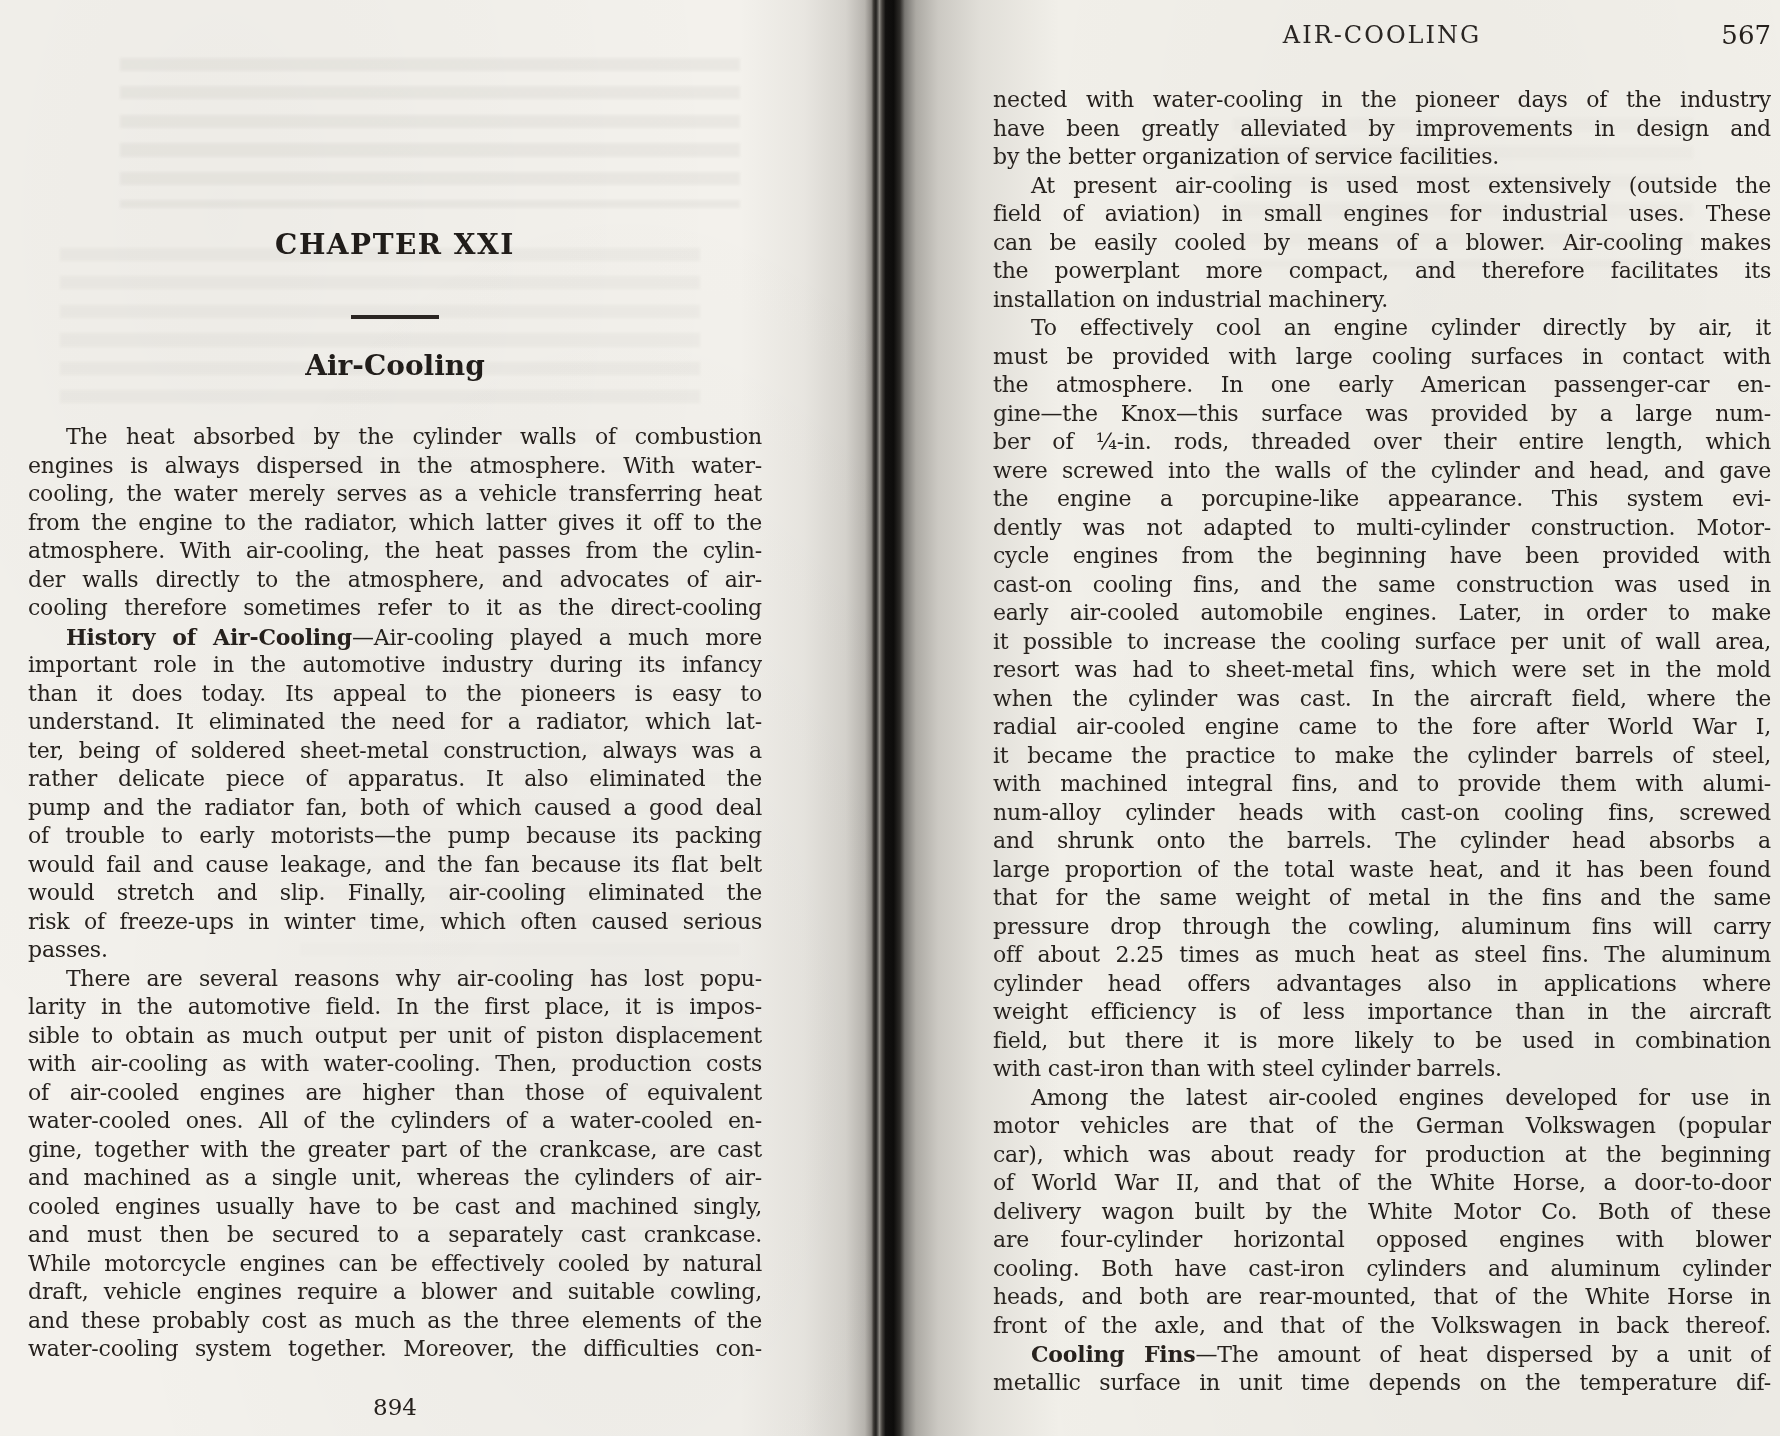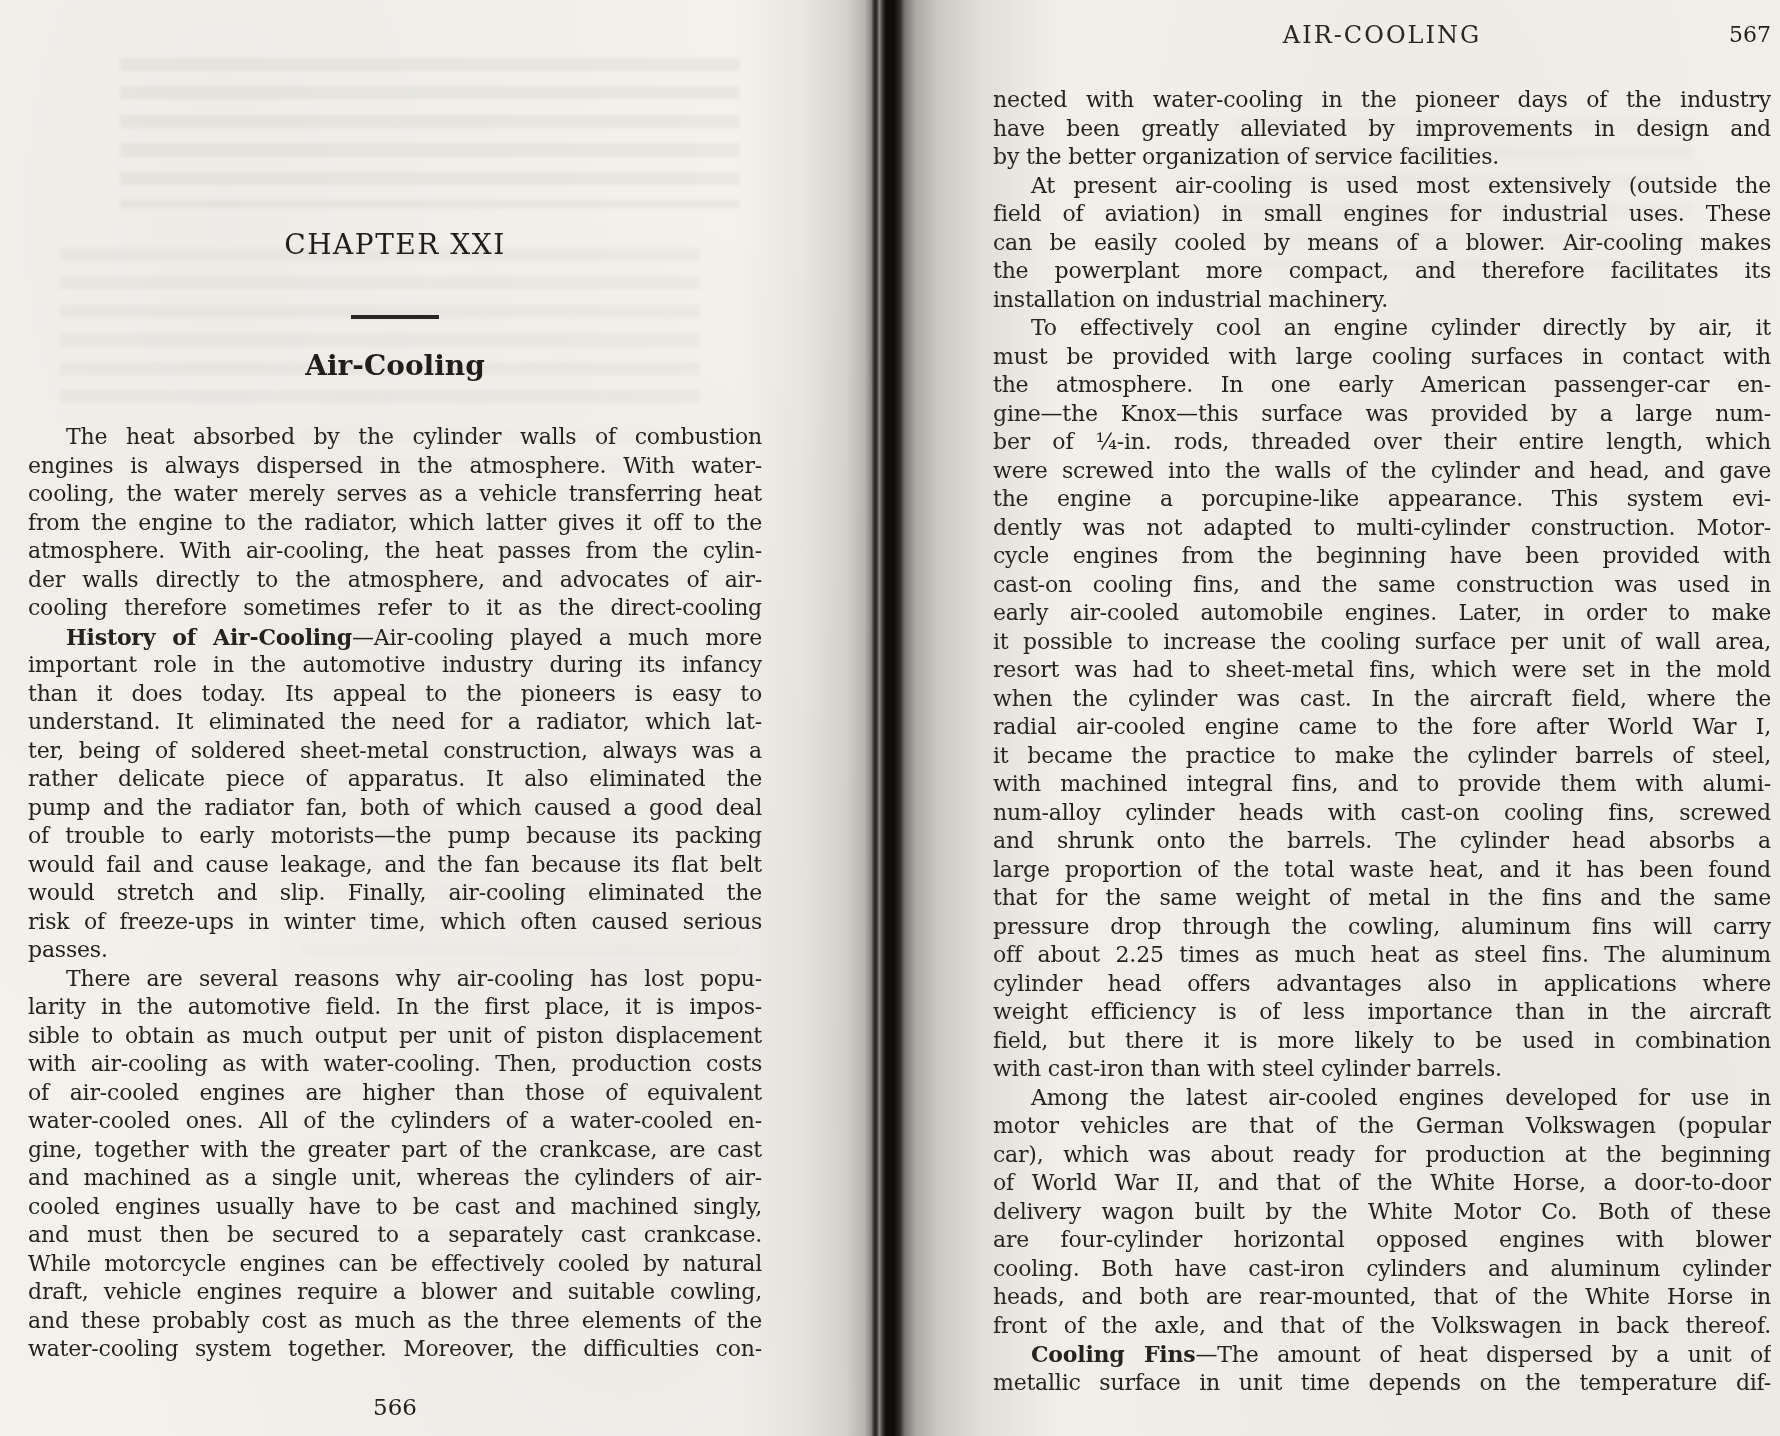--- a/index.html
+++ b/index.html
@@ -56,21 +56,21 @@
   }
   .ghost-a{top:58px;left:120px;width:620px;height:150px;opacity:.7;}
   .ghost-b{top:248px;left:60px;width:640px;height:170px;opacity:.5;}
   .ghost-c{top:430px;left:300px;width:440px;height:880px;opacity:.16;}
   .ghost-d{top:118px;left:340px;width:460px;height:150px;opacity:.3;}
 
   .content{position:absolute;z-index:1;}
 
   .chapter-heading{
     top:228px;left:28px;width:734px;text-align:center;
-    font-size:28px;font-weight:normal;letter-spacing:1.5px;color:#211d1a;
+    font-size:28px;font-weight:bold;letter-spacing:1.5px;color:#211d1a;
   }
   .heading-rule{
     top:315px;left:351px;width:88px;height:4px;background:#2a2522;
   }
   .section-title{
     top:349px;left:28px;width:734px;text-align:center;
     font-size:28px;font-weight:bold;color:#211d1a;
   }
   .body-text{font-size:22px;line-height:28.5px;letter-spacing:-0.2px;}
   .left-body{top:423px;left:28px;width:734px;}
@@ -87,21 +87,21 @@
 
   .running-head{
     top:20px;left:100px;width:778px;height:30px;line-height:30px;
   }
   .running-head-title{
     display:block;width:100%;text-align:center;
     font-size:24px;letter-spacing:2px;color:#2a2623;
   }
   .running-head-pageno{
     position:absolute;right:0;top:0;height:30px;line-height:30px;
-    font-size:22px;color:#26211d;
+    font-size:26px;color:#26211d;
   }
   .left-pageno{
     top:1394px;left:28px;width:734px;text-align:center;
     font-size:23px;color:#26211d;
   }
 </style>
 </head>
 <body>
 
 <div class="page page-left">
@@ -145,21 +145,21 @@
         <div class="line">gine, together with the greater part of the crankcase, are cast</div>
         <div class="line">and machined as a single unit, whereas the cylinders of air-</div>
         <div class="line">cooled engines usually have to be cast and machined singly,</div>
         <div class="line">and must then be secured to a separately cast crankcase.</div>
         <div class="line">While motorcycle engines can be effectively cooled by natural</div>
         <div class="line">draft, vehicle engines require a blower and suitable cowling,</div>
         <div class="line">and these probably cost as much as the three elements of the</div>
         <div class="line">water-cooling system together. Moreover, the difficulties con-</div>
       </div>
     </div>
-  <div class="content left-pageno">566</div>
+  <div class="content left-pageno">894</div>
 </div>
 
 <div class="page page-right">
   <div class="ghost ghost-d"></div>
   <div class="content running-head">
     <span class="running-head-title">AIR-COOLING</span>
     <span class="running-head-pageno">567</span>
   </div>
   <div class="content body-text right-body">
       <div class="paragraph">

